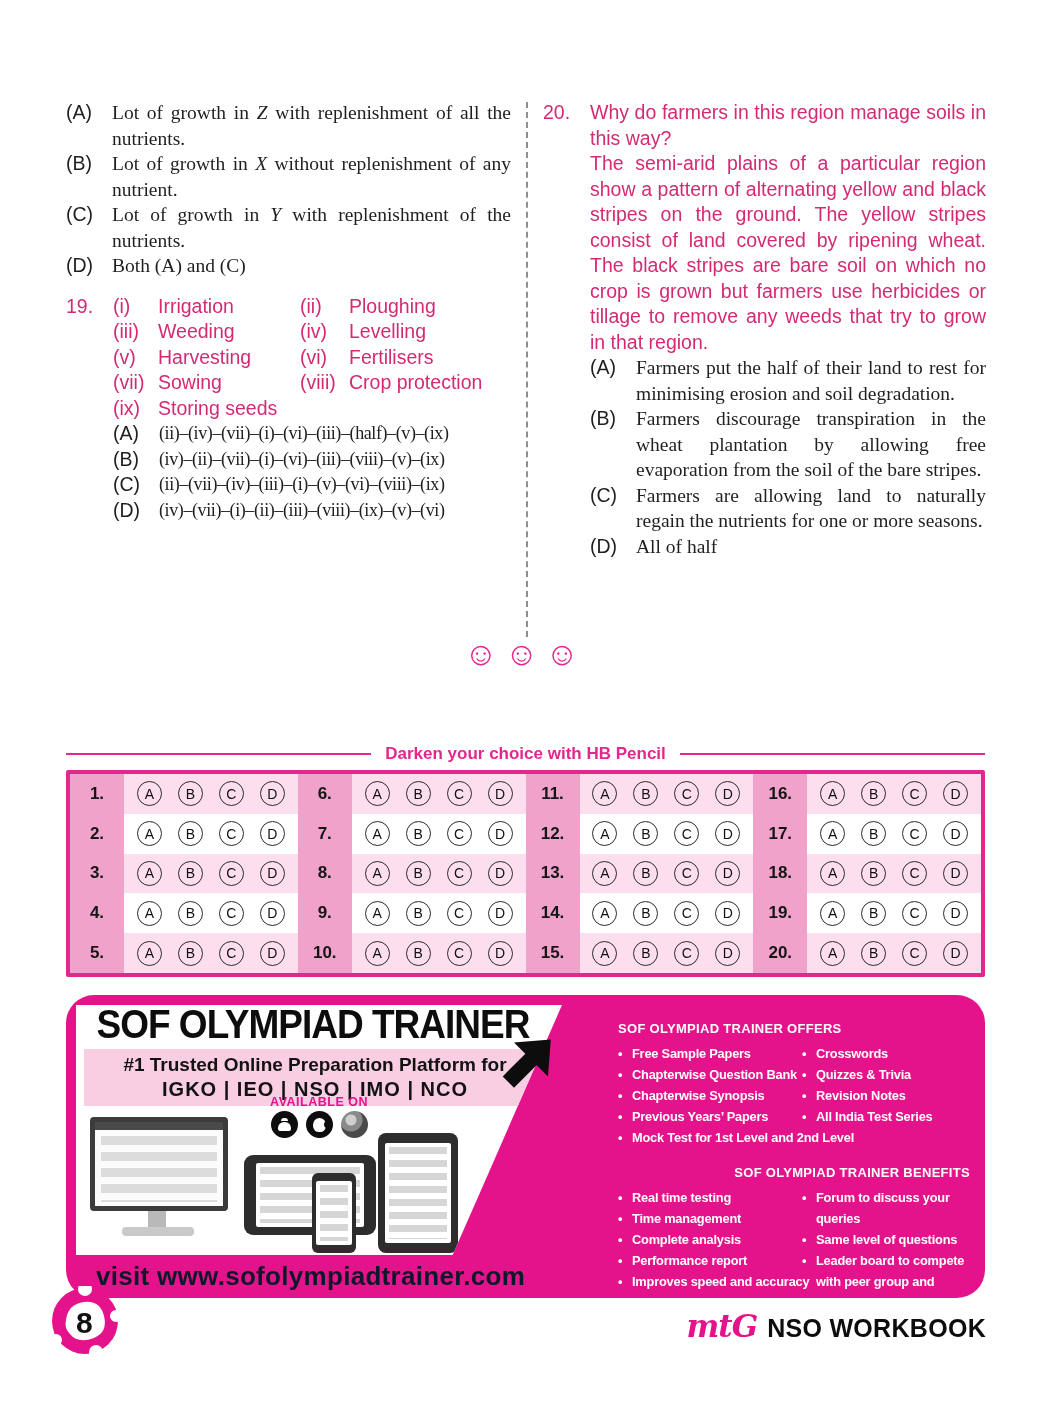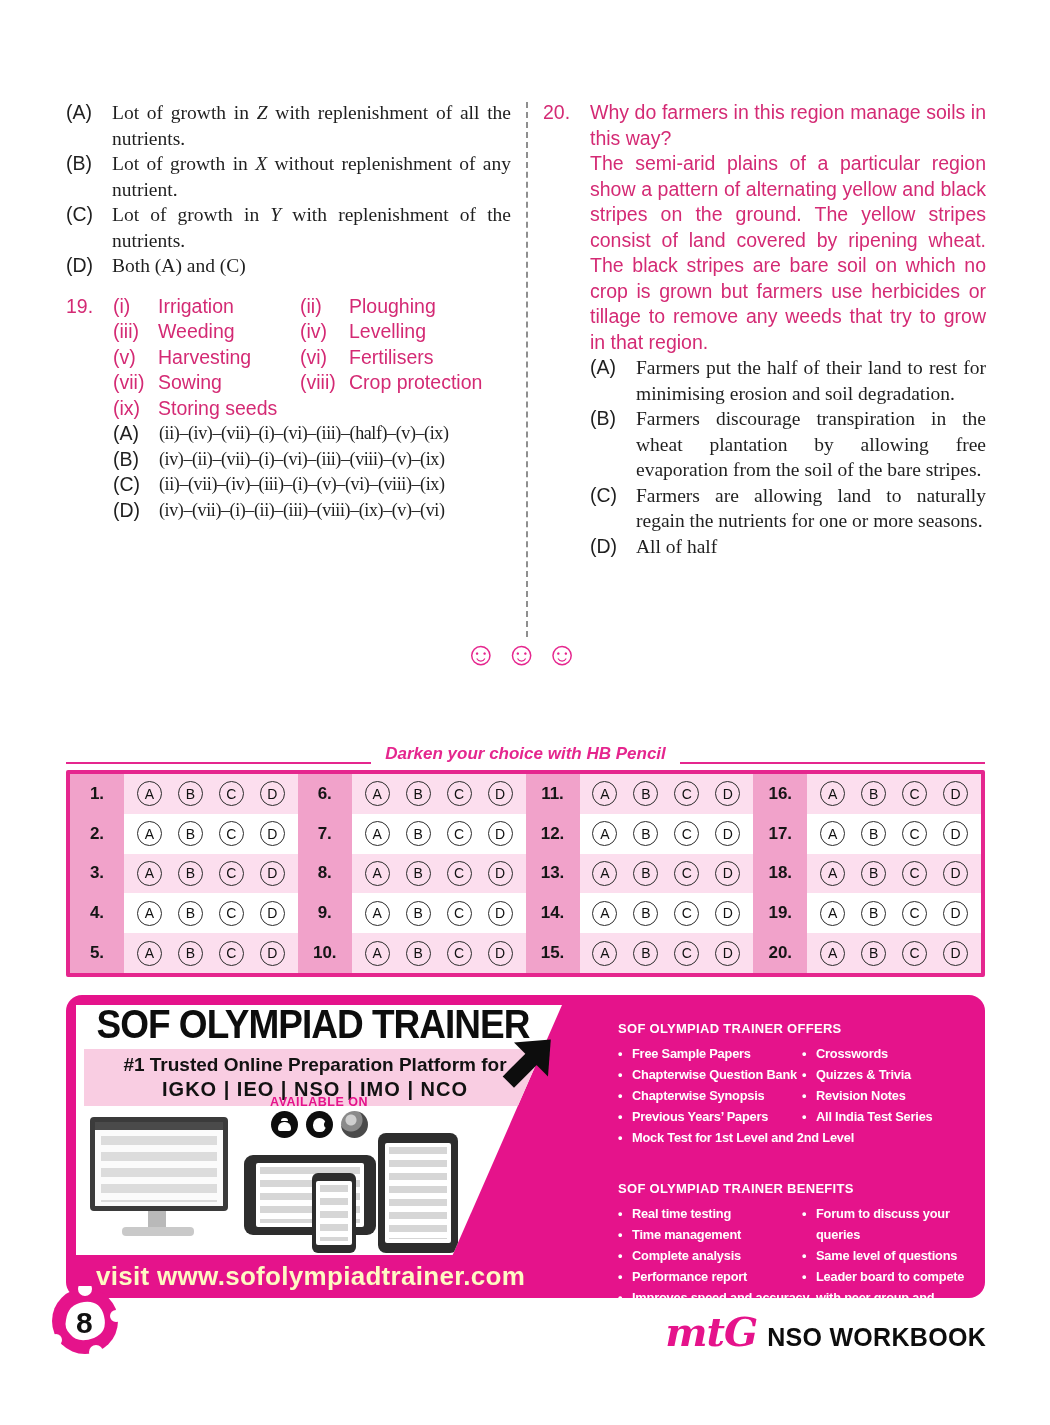--- a/index.html
+++ b/index.html
@@ -25,39 +25,39 @@
   .qbody{flex:1;}
   .just{text-align:justify;}
 
   .steps-grid{display:grid;grid-template-columns:45px 142px 49px auto;}
 
   
   .smileys{position:absolute;top:636px;left:0;width:1050px;text-align:center;
            color:#e5268e;font-size:33px;letter-spacing:7px;line-height:36px;}
 
   
-  .omr-head{position:absolute;top:744px;left:66px;width:919px;display:flex;align-items:flex-end;gap:14px;font-style:italic;}
+  .omr-head{position:absolute;top:744px;left:66px;width:919px;display:flex;align-items:center;gap:14px;}
   .omr-head .hline{flex:1;height:0;border-top:2px solid #e5268e;}
   .omr-head .htxt{color:#e5268e;font-weight:bold;font-size:17px;white-space:nowrap;}
 
   .omr{position:absolute;top:770px;left:66px;width:919px;height:207px;box-sizing:border-box;
        border:4px solid #e5268e;border-radius:2px;display:flex;background:#fff;}
   .omr-group{flex:1;display:flex;}
   .omr-nums{width:54px;flex:none;background:#f1a2ca;display:flex;flex-direction:column;}
   .omr-num{flex:1;display:flex;align-items:center;justify-content:center;
            font-weight:bold;font-size:17px;color:#151515;}
   .omr-bubbles{flex:1;display:flex;flex-direction:column;}
   .omr-row{flex:1;display:flex;align-items:center;justify-content:center;gap:16px;}
   .omr-row.odd{background:#fcdeee;}
   .bubble{width:25px;height:25px;box-sizing:border-box;border:1.5px solid #2b2b2b;border-radius:50%;
           display:flex;align-items:center;justify-content:center;font-size:14px;color:#111;background:transparent;}
 
   
   .ad{position:absolute;top:995px;left:66px;width:919px;height:303px;background:#e5138b;
-      border-radius:16px;overflow:hidden;}
+      border-radius:28px;overflow:hidden;}
   .ad-white{position:absolute;left:10px;top:10px;width:486px;height:250px;background:#fff;
             clip-path:polygon(0 0,100% 0,77.5% 100%,0 100%);}
   .ad-title{position:absolute;top:-4px;left:8px;width:458px;text-align:center;color:#0d0d0d;
             font-size:37px;font-weight:900;letter-spacing:-1px;white-space:nowrap;
             transform:scaleY(1.12);transform-origin:center top;}
   .ad-band{position:absolute;top:44px;left:8px;width:462px;background:#f9cde2;padding:4px 0 5px 0;
            text-align:center;color:#121212;font-weight:bold;line-height:24px;}
   .ad-band .l1{font-size:19px;}
   .ad-band .l2{font-size:20px;letter-spacing:1px;}
   .avail{position:absolute;top:90px;left:150px;width:186px;text-align:center;
@@ -94,29 +94,29 @@
 
   .ad-right{position:absolute;left:552px;top:26px;width:352px;color:#fff;}
   .ad-h{font-size:13px;font-weight:bold;letter-spacing:0.3px;margin:0 0 7px 0;}
   .ad-cols{display:flex;}
   .ad-col1{width:184px;flex:none;}
   .ad-col2{flex:1;}
   .ad ul{list-style:none;margin:0;padding:0;}
   .ad li{display:flex;font-size:12.8px;font-weight:bold;line-height:21px;letter-spacing:-0.2px;}
   .ad .dot{width:14px;flex:none;}
   .ad-col1 li{white-space:nowrap;}
-  .ad-sec2{margin-top:33px;}
+  .ad-sec2{margin-top:17px;text-align:right;}
 
   .ad-visit{position:absolute;left:0;right:0;bottom:0;height:44px;display:flex;align-items:center;
-            padding-left:30px;color:#fef9c3;font-weight:bold;font-size:26px;letter-spacing:0.3px;}
+            padding-left:30px;color:#0f172a;font-weight:bold;font-size:26px;letter-spacing:0.3px;}
 
   
   .badge{position:absolute;left:50px;top:1286px;width:70px;height:70px;}
   .footer-right{position:absolute;right:64px;top:1308px;display:flex;align-items:baseline;gap:10px;}
-  .mtg-logo{color:#e5138b;font-family:"DejaVu Serif",serif;font-style:italic;font-weight:bold;font-size:40px;letter-spacing:-1px;}
+  .mtg-logo{color:#e5138b;font-family:"DejaVu Serif",serif;font-style:italic;font-weight:bold;font-size:31px;letter-spacing:-1px;}
   .book-name{color:#0d0d0d;font-weight:900;font-size:25px;letter-spacing:0.3px;}
 </style>
 </head>
 <body>
 
 <div class="page">
 
   <div class="questions body-txt">
     <div class="col-left">
       <div>

